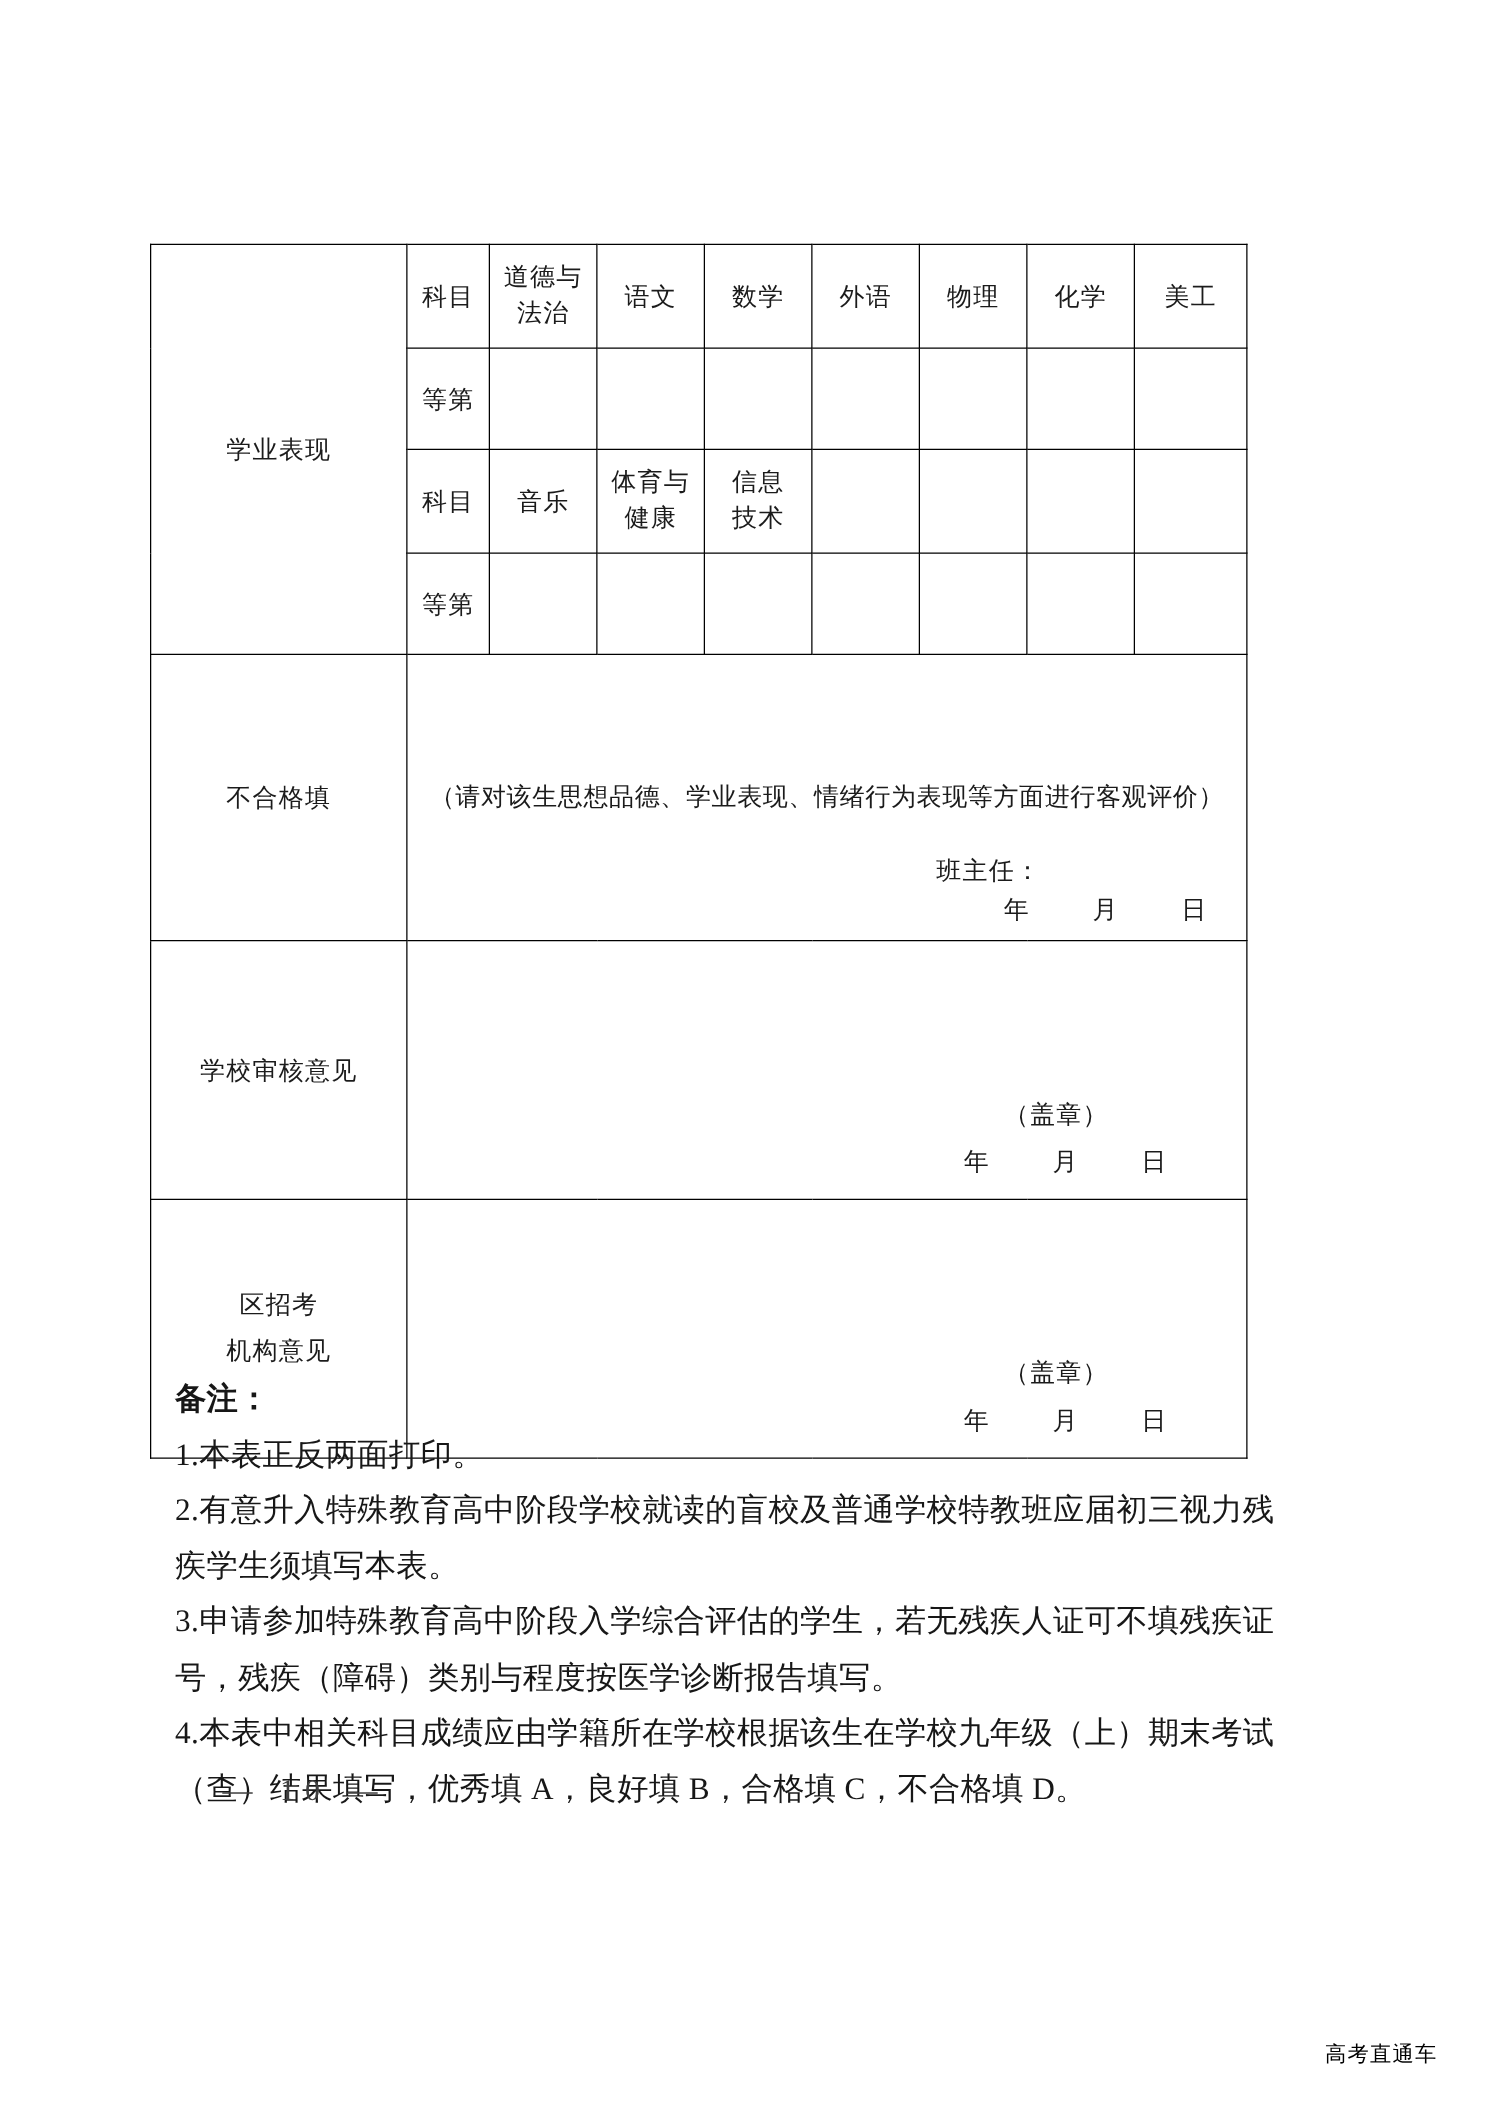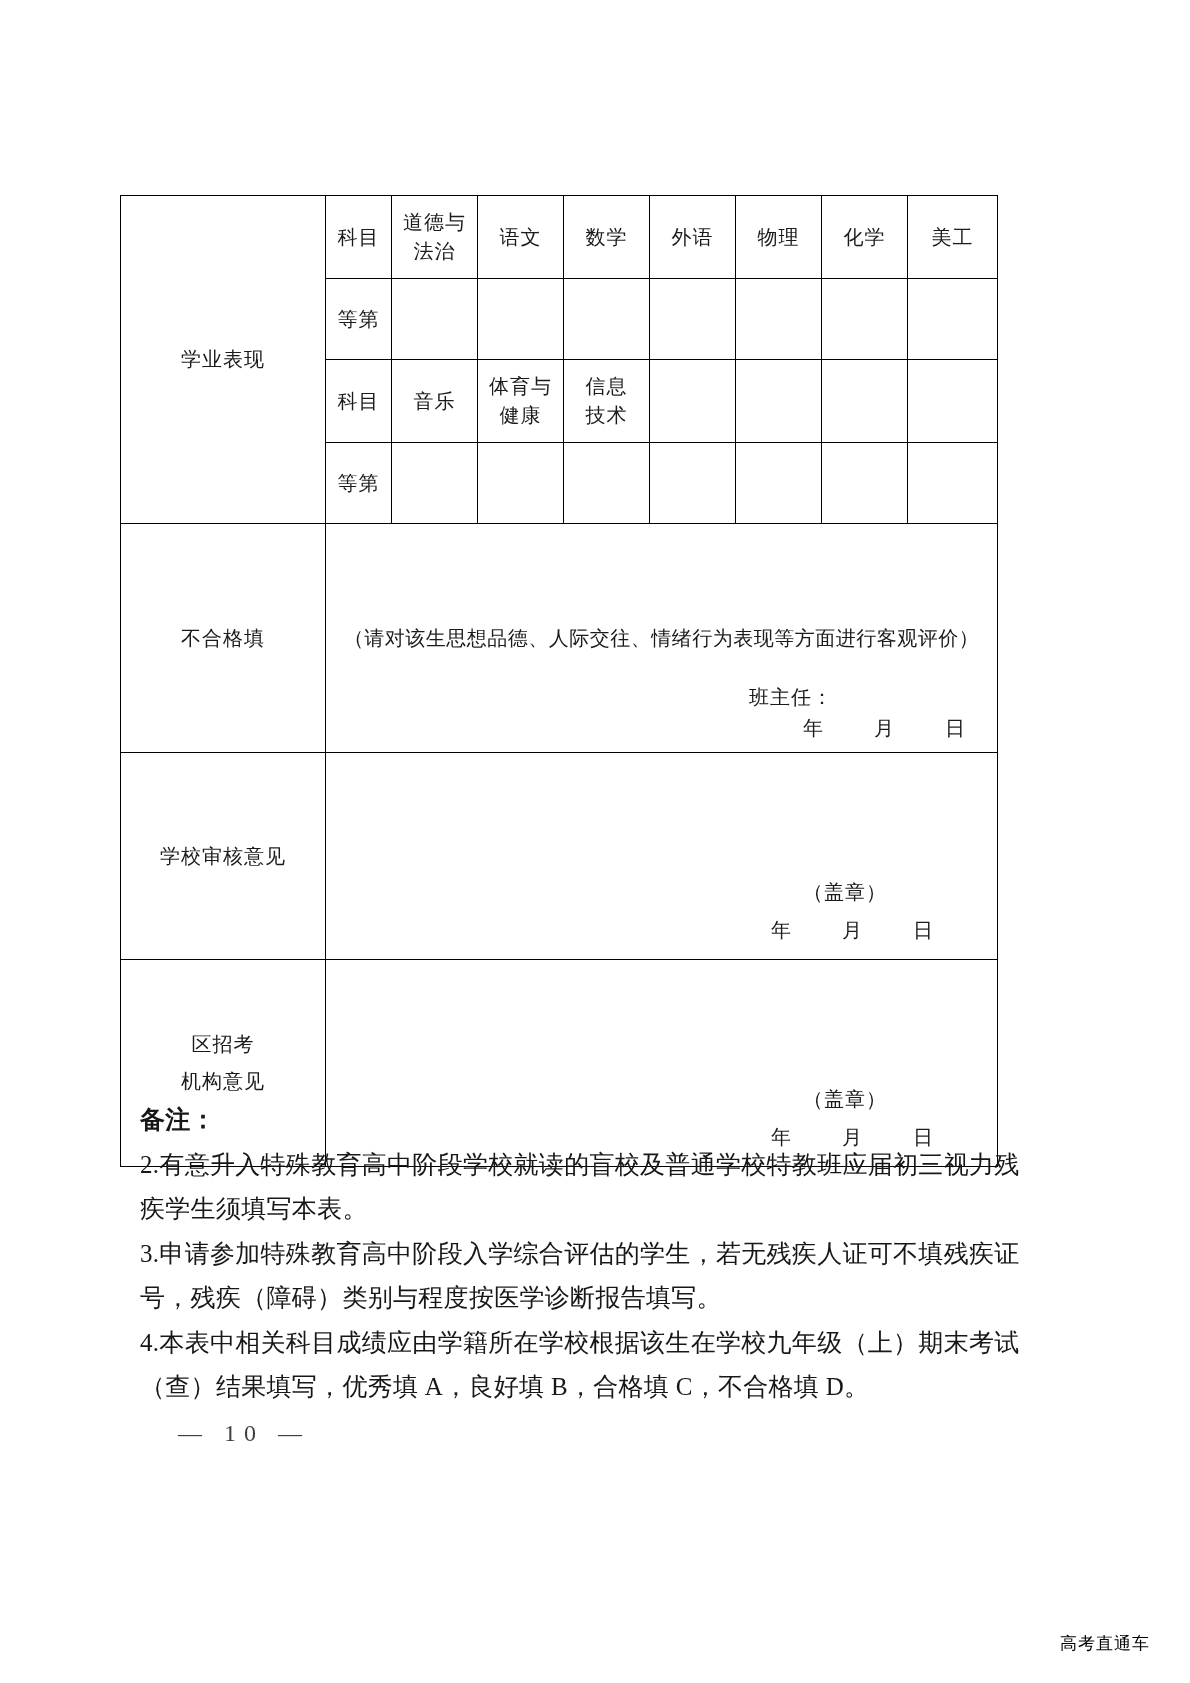--- a/index.html
+++ b/index.html
@@ -222,21 +222,21 @@
         <td class="r-grade"></td>
         <td class="r-grade"></td>
         <td class="r-grade"></td>
         <td class="r-grade"></td>
         <td class="r-grade"></td>
       </tr>
 
       <tr>
         <td class="label-cell">不合格填</td>
         <td class="comment-cell" colspan="8">
-          <span class="comment-prompt">（请对该生思想品德、人际交往、情绪行为表现等方面进行客观评价）</span>
+          <span class="comment-prompt">（请对该生思想品德、学业表现、情绪行为表现等方面进行客观评价）</span>
           <span class="sign-block">
             <span class="sign-name">班主任：</span>
             <span class="date-line">
               <span>年</span>
               <span>月</span>
               <span>日</span>
             </span>
           </span>
         </td>
       </tr>
@@ -269,20 +269,21 @@
               <span>日</span>
             </span>
           </span>
         </td>
       </tr>
     </tbody>
   </table>
 
   <div class="notes">
     <p class="notes-title">备注：</p>
+    <p>1.本表正反两面打印。</p>
     <p>2.有意升入特殊教育高中阶段学校就读的盲校及普通学校特教班应届初三视力残疾学生须填写本表。</p>
     <p>3.申请参加特殊教育高中阶段入学综合评估的学生，若无残疾人证可不填残疾证号，残疾（障碍）类别与程度按医学诊断报告填写。</p>
     <p>4.本表中相关科目成绩应由学籍所在学校根据该生在学校九年级（上）期末考试 （查）结果填写，优秀填 A，良好填 B，合格填 C，不合格填 D。</p>
   </div>
 
   <div class="page-number">— 10 —</div>
 
   <div class="watermark">高考直通车</div>
 
 </div>

